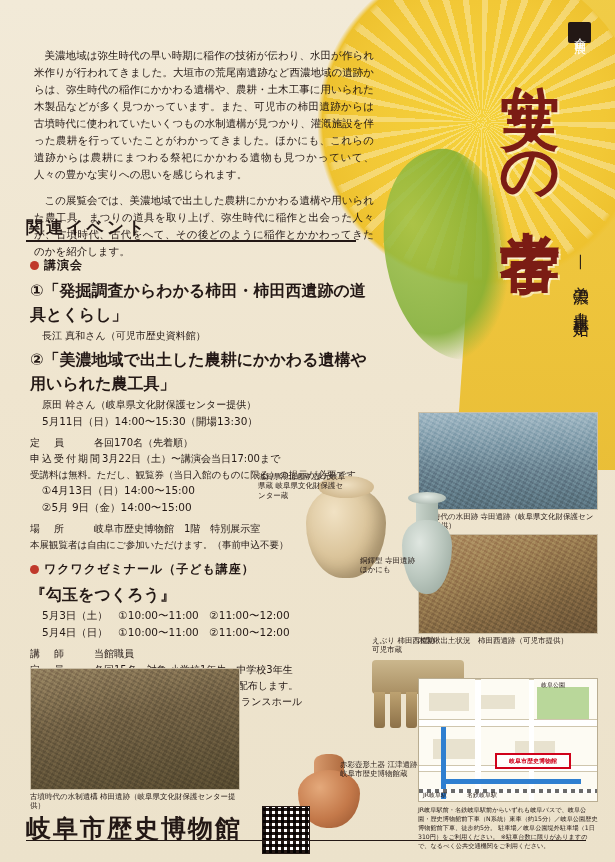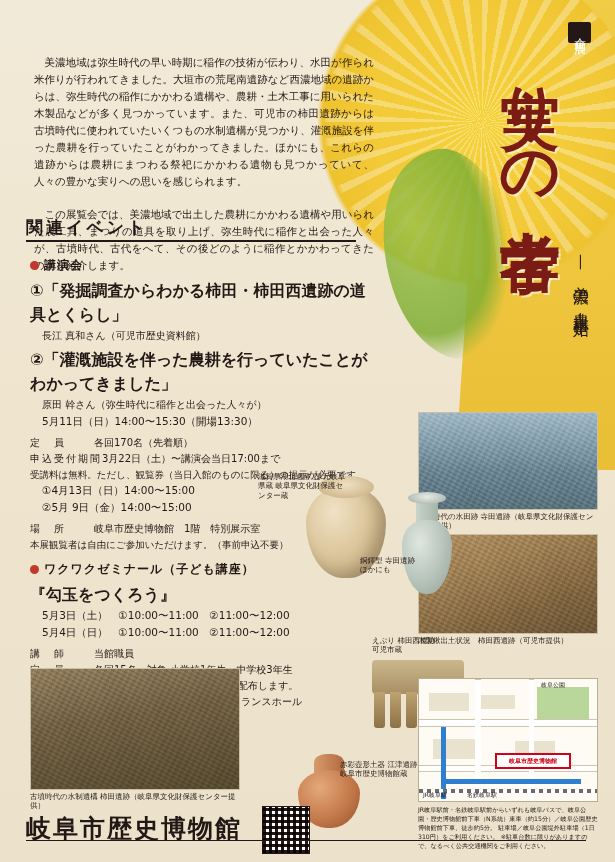--- a/index.html
+++ b/index.html
@@ -72,21 +72,21 @@
     font-size:16px;letter-spacing:3px;color:#231815;
     line-height:1.3;
   }
 
   
   .intro{
     position:absolute;left:34px;top:38px;width:340px;
     font-size:10.5px;line-height:1.62;color:#231815;
     text-align:justify;
   }
-  .intro p{margin:16px 0 8px 0;text-indent:1em;}
+  .intro p{margin:9px 0 8px 0;text-indent:1em;}
 
   
   .sec-head{
     position:absolute;left:26px;top:216px;
     font-family:"DejaVu Serif","Liberation Serif",serif;
     font-size:17px;font-weight:bold;letter-spacing:3px;color:#231815;
   }
   .sec-head-rule{
     position:absolute;left:26px;top:240px;width:330px;height:2px;background:#231815;
   }
@@ -248,22 +248,22 @@
   <div class="sec-head-rule"></div>
 
   <div class="events">
 
     <div class="bullet">
       <span class="dot"></span>
       <span>講演会</span>
     </div>
     <div class="lec-title">①「発掘調査からわかる柿田・柿田西遺跡の道具とくらし」</div>
     <div class="lec-sub">長江 真和さん（可児市歴史資料館）</div>
-    <div class="lec-title">②「灌漑施設を伴った農耕を行っていたことがわかってきました」</div>
-    <div class="lec-sub">原田 幹さん（弥生時代に稲作と出会った人々が）</div>
+    <div class="lec-title">②「美濃地域で出土した農耕にかかわる遺構や用いられた農工具」</div>
+    <div class="lec-sub">原田 幹さん（岐阜県文化財保護センター提供）</div>
     <div class="lec-date">5月11日（日）14:00〜15:30（開場13:30）</div>
 
     <div class="meta">
       <div>
         <span class="lbl">定　員</span><span>各回170名（先着順）</span>
       </div>
       <div>
         <span class="lbl">申込受付期間</span><span>3月22日（土）〜講演会当日17:00まで</span>
       </div>
       <div class="note">受講料は無料。ただし、観覧券（当日入館のものに限る）の提示が必要です。</div>

